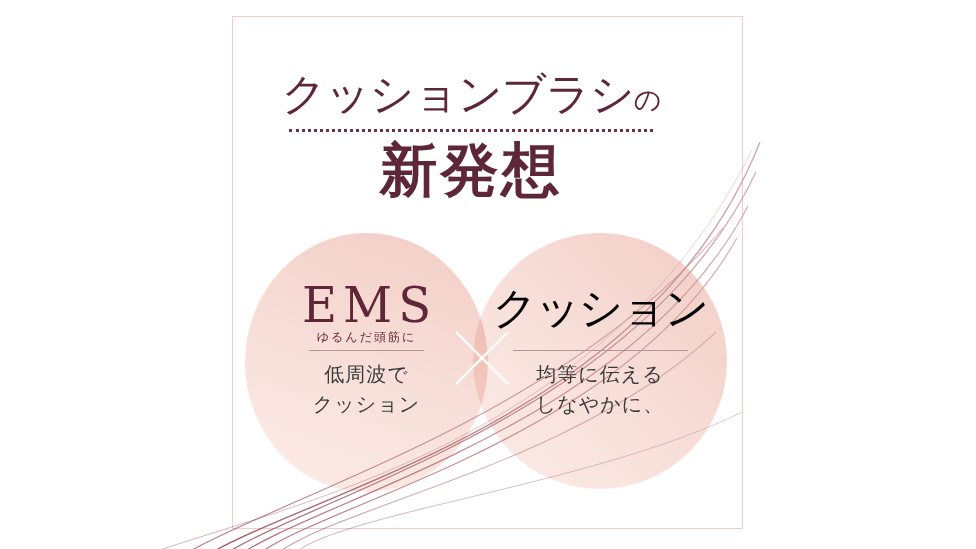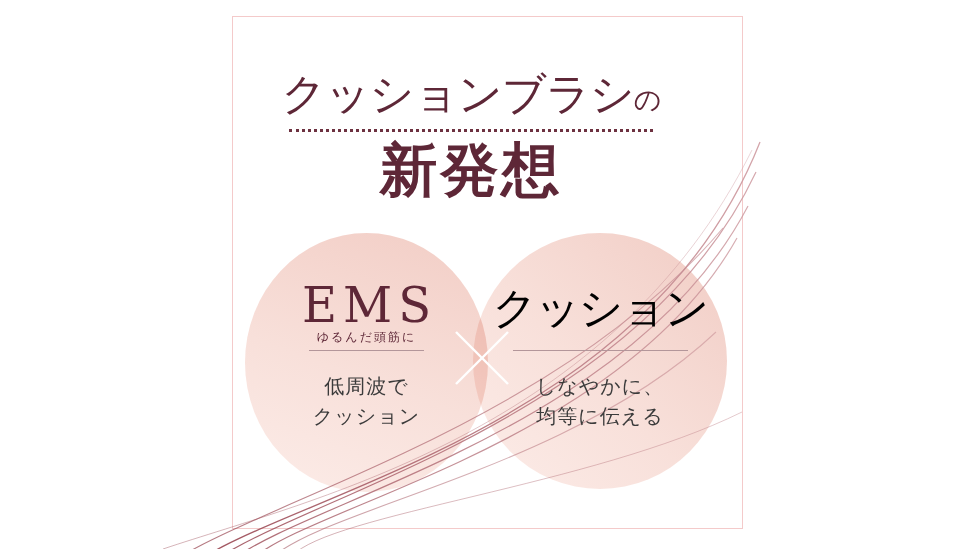--- a/index.html
+++ b/index.html
@@ -45,21 +45,21 @@
     color:#5e2737;text-indent:6px;
   }
   .ems-sub{margin-top:2px;font-size:12px;letter-spacing:2px;line-height:14px;color:#5e2737;}
   .divider{border-top:1px solid #b3969a;height:0;}
   .div-left{width:115px;margin:6px auto 0;}
   .div-right{width:175px;margin:16px auto 0;}
   .cushion-heading{
     margin-top:282px;line-height:52px;font-size:44px;letter-spacing:-2px;
     color:#000000;white-space:nowrap;
   }
-  .body-lines{margin-top:20px;font-size:20px;line-height:30px;letter-spacing:1px;}
+  .body-lines{margin-top:10px;font-size:20px;line-height:30px;letter-spacing:1px;font-family:Liberation Mono, monospace;}
 </style>
 </head>
 <body>
 
 <div class="page">
 
   <div class="frame"></div>
 
   <div class="circle circle-left"></div>
   <div class="circle circle-right"></div>
@@ -103,18 +103,18 @@
     <div class="body-lines">
       <div>低周波で</div>
       <div>クッション</div>
     </div>
   </div>
 
   <div class="circle-text ct-right">
     <div class="cushion-heading">クッション</div>
     <div class="divider div-right"></div>
     <div class="body-lines">
+      <div>均等に伝える</div>
       <div>しなやかに、</div>
-      <div>均等に伝える</div>
     </div>
   </div>
 
 </div>
 
 </body></html>

